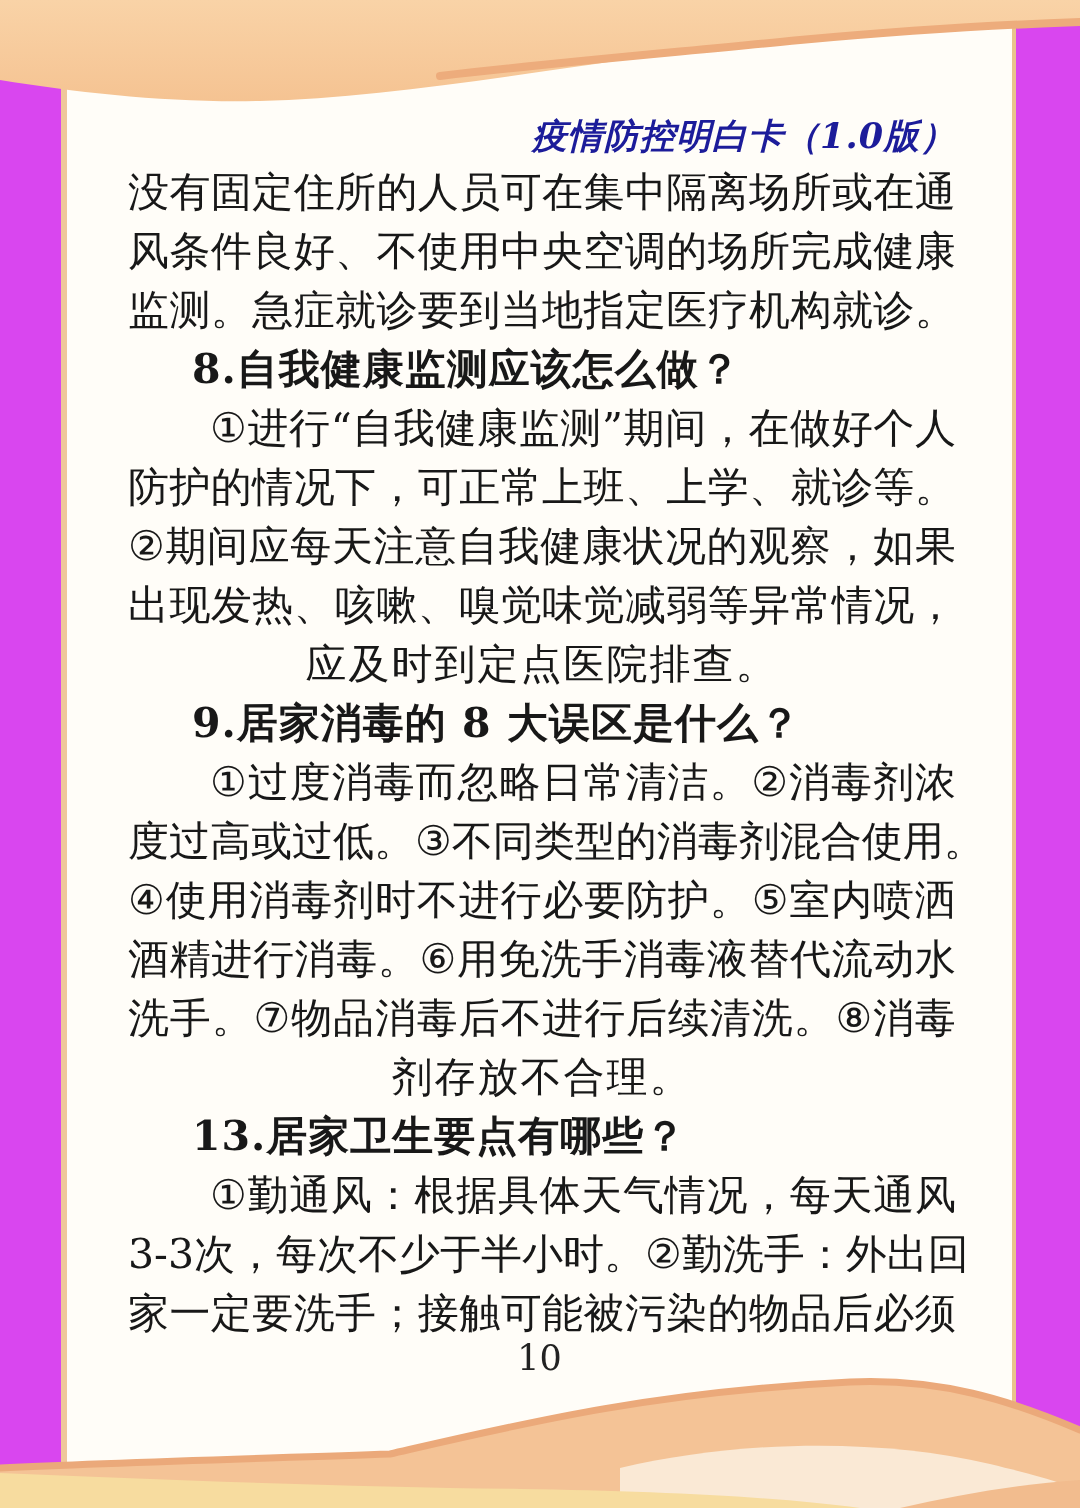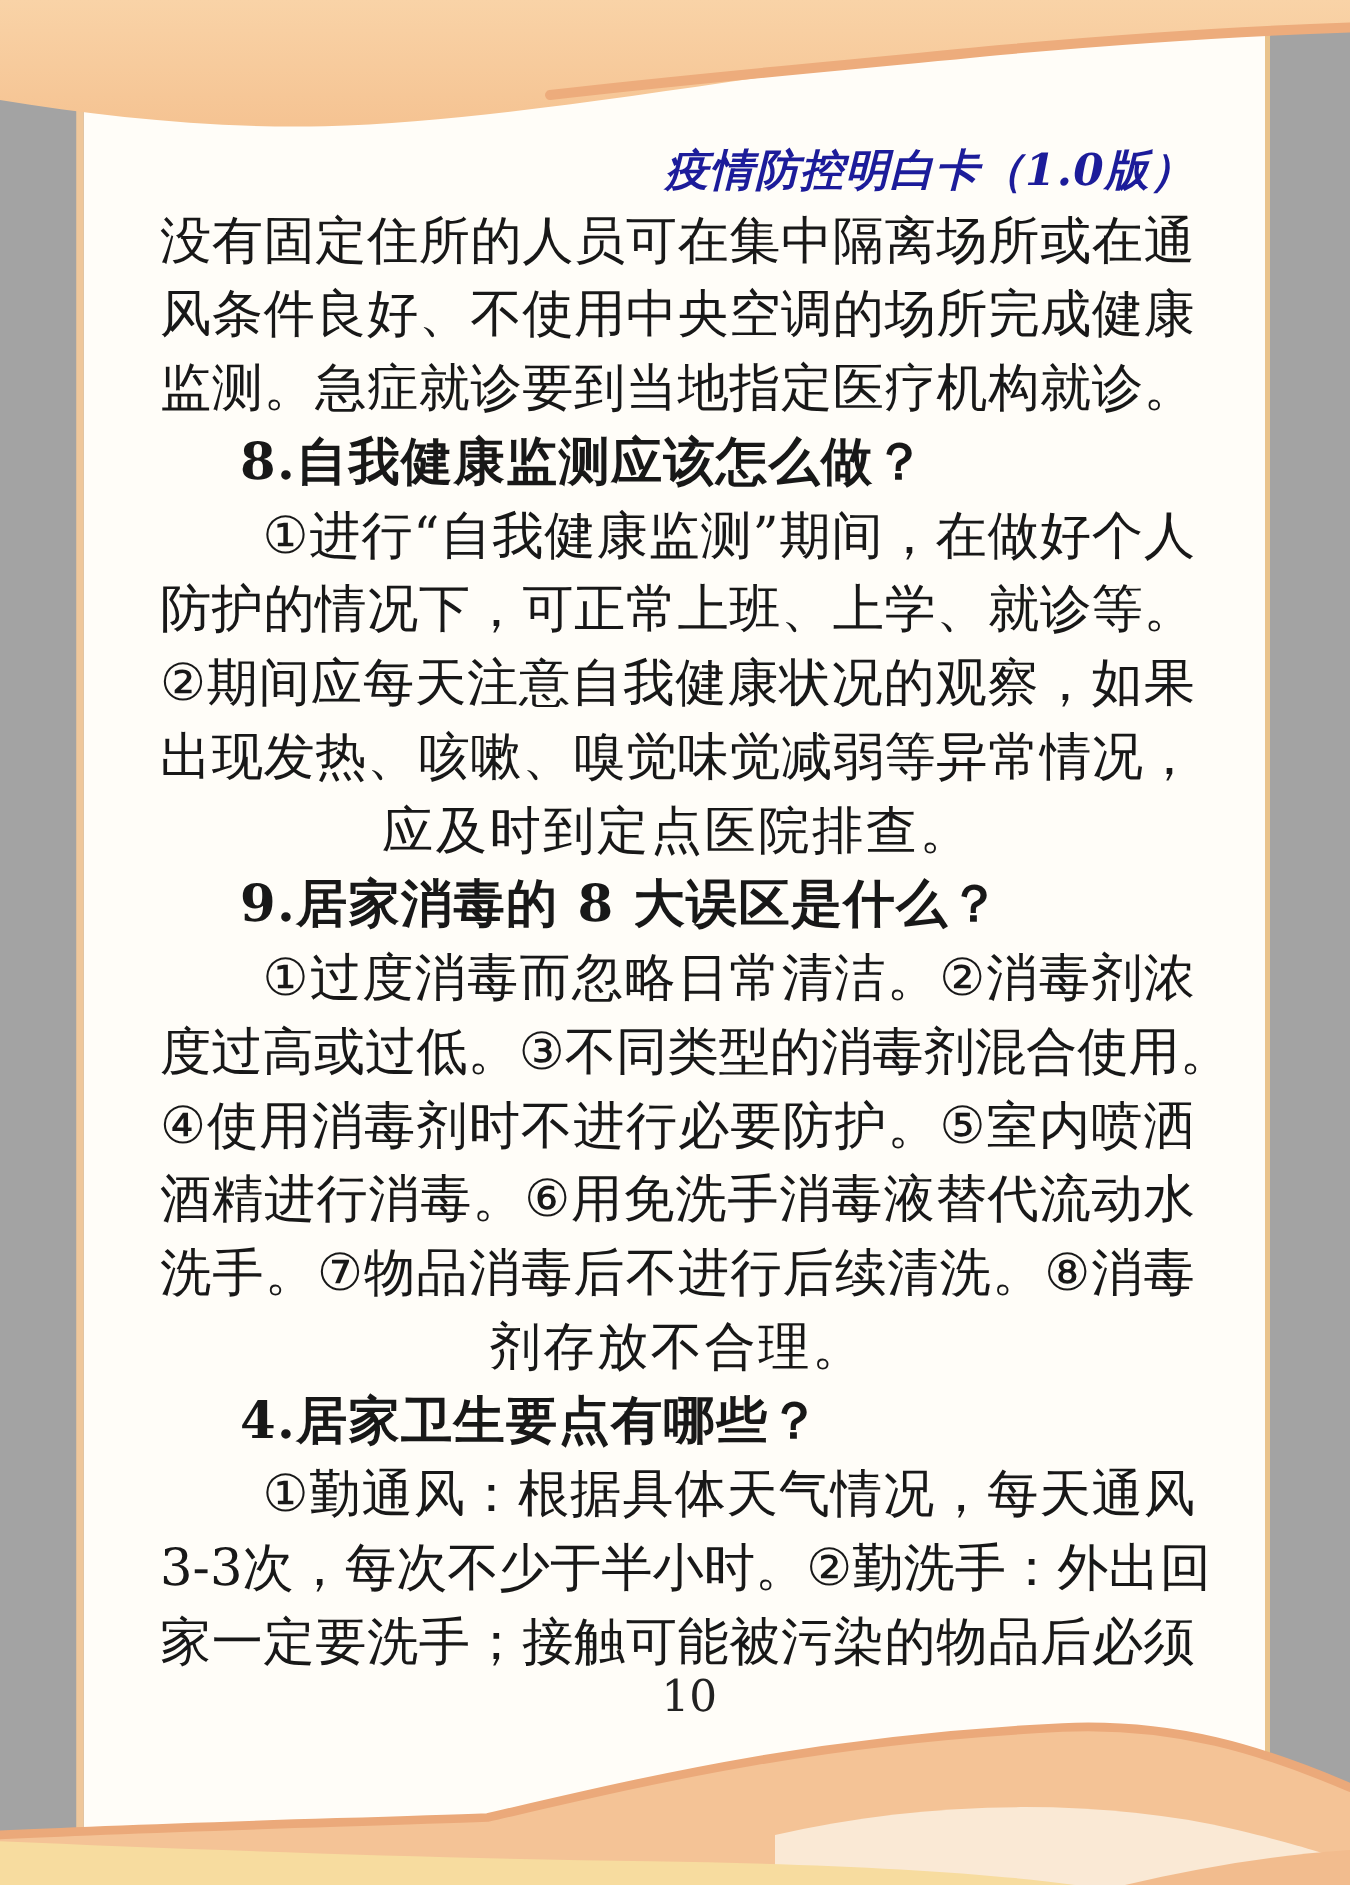--- a/index.html
+++ b/index.html
@@ -1,19 +1,19 @@
 <!DOCTYPE html>
 <html><head>
 <meta charset="utf-8">
 <style>
   html,body{margin:0;padding:0;background:#e9e9e9;}
   .page{
     position:relative;
     width:1080px;height:1508px;
-    background:#a3a3a3;
+    background:#d946ef;
     overflow:hidden;
     font-family:"DejaVu Serif","Liberation Serif",serif;
   }
   .panel{
     position:absolute;left:67px;top:0;
     width:945px;height:1508px;
     background:#fffdf8;
   }
   .vline{position:absolute;background:#efc79b;}
   .vline.left{left:61px;top:75px;width:6px;height:1395px;}
@@ -35,21 +35,21 @@
   }
   .tline{height:59px;line-height:59px;white-space:nowrap;}
   
   .jl{display:flex;justify-content:space-between;align-items:baseline;}
   .jl span{display:inline-block;}
   .ind{padding-left:82px;}
   .hd{font-weight:bold;padding-left:64px;letter-spacing:1px;}
   .el{letter-spacing:2px;text-align:center;}
   .page-number{
     position:absolute;left:67px;top:1338px;width:945px;
-    text-align:center;font-size:35px;color:#222;padding-left:12px;
+    text-align:center;font-size:35px;color:#222;
   }
 </style>
 </head>
 <body>
 
 <div class="page">
 
   <div class="panel"></div>
   <div class="vline left"></div>
   <div class="vline right"></div>
@@ -340,21 +340,21 @@
         <span>续</span>
         <span>清</span>
         <span>洗</span>
         <span>。</span>
         <span>⑧</span>
         <span>消</span>
         <span>毒</span>
       </div>
     <div class="tline el">剂存放不合理。</div>
 
-    <div class="tline hd">4.居家卫生要点有哪些？</div>
+    <div class="tline hd">13.居家卫生要点有哪些？</div>
 
     <div class="tline jl ind">
         <span>①</span>
         <span>勤</span>
         <span>通</span>
         <span>风</span>
         <span>：</span>
         <span>根</span>
         <span>据</span>
         <span>具</span>

